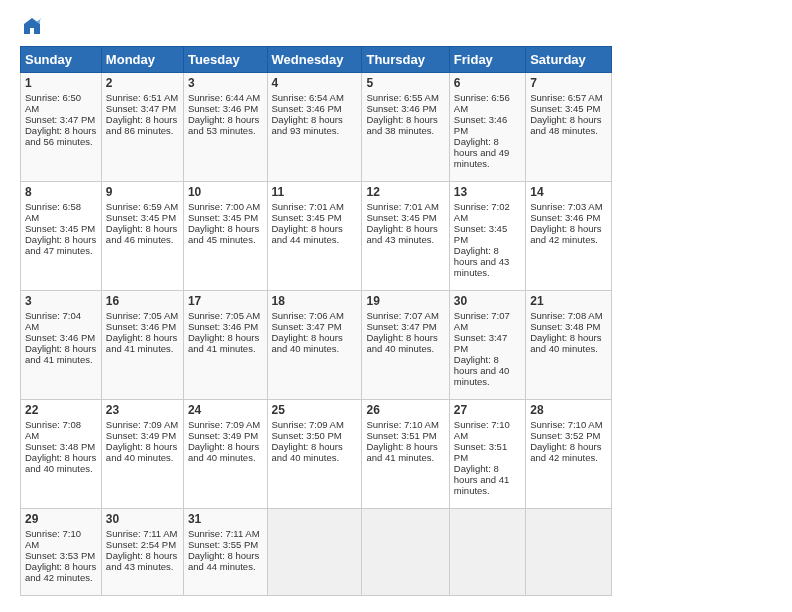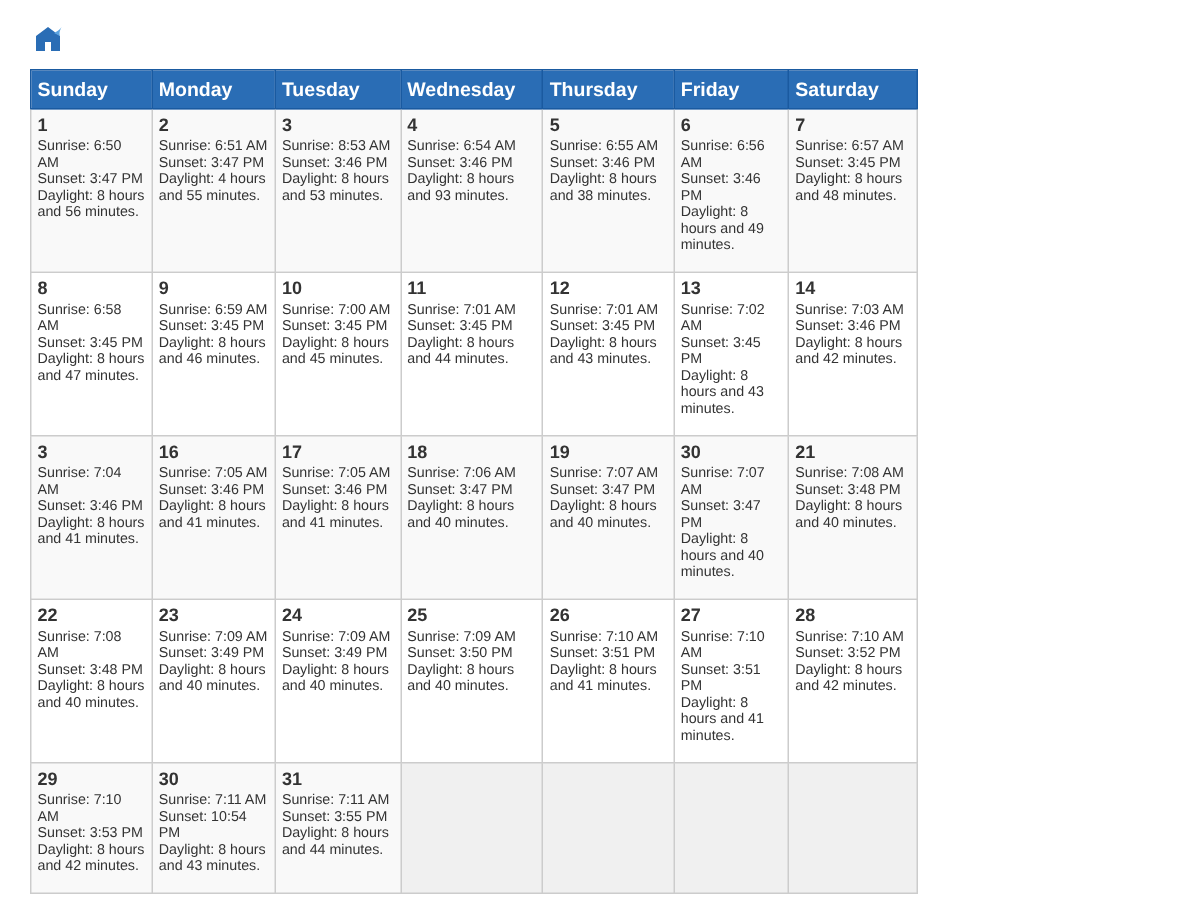--- a/index.html
+++ b/index.html
@@ -136,25 +136,25 @@
           <td>
             <span class="day-num">1</span>
             <div>Sunrise: 6:50 AM</div>
             <div>Sunset: 3:47 PM</div>
             <div>Daylight: 8 hours and 56 minutes.</div>
           </td>
           <td>
             <span class="day-num">2</span>
             <div>Sunrise: 6:51 AM</div>
             <div>Sunset: 3:47 PM</div>
-            <div>Daylight: 4 hours and 55 minutes.</div>
+            <div>Daylight: 8 hours and 86 minutes.</div>
           </td>
           <td>
             <span class="day-num">3</span>
-            <div>Sunrise: 8:53 AM</div>
+            <div>Sunrise: 6:44 AM</div>
             <div>Sunset: 3:46 PM</div>
             <div>Daylight: 8 hours and 53 minutes.</div>
           </td>
           <td>
             <span class="day-num">4</span>
             <div>Sunrise: 6:54 AM</div>
             <div>Sunset: 3:46 PM</div>
             <div>Daylight: 8 hours and 93 minutes.</div>
           </td>
           <td>
@@ -311,21 +311,21 @@
         <tr>
           <td>
             <span class="day-num">29</span>
             <div>Sunrise: 7:10 AM</div>
             <div>Sunset: 3:53 PM</div>
             <div>Daylight: 8 hours and 42 minutes.</div>
           </td>
           <td>
             <span class="day-num">30</span>
             <div>Sunrise: 7:11 AM</div>
-            <div>Sunset: 10:54 PM</div>
+            <div>Sunset: 2:54 PM</div>
             <div>Daylight: 8 hours and 43 minutes.</div>
           </td>
           <td>
             <span class="day-num">31</span>
             <div>Sunrise: 7:11 AM</div>
             <div>Sunset: 3:55 PM</div>
             <div>Daylight: 8 hours and 44 minutes.</div>
           </td>
           <td class="cell-empty"></td>
           <td class="cell-empty"></td>

